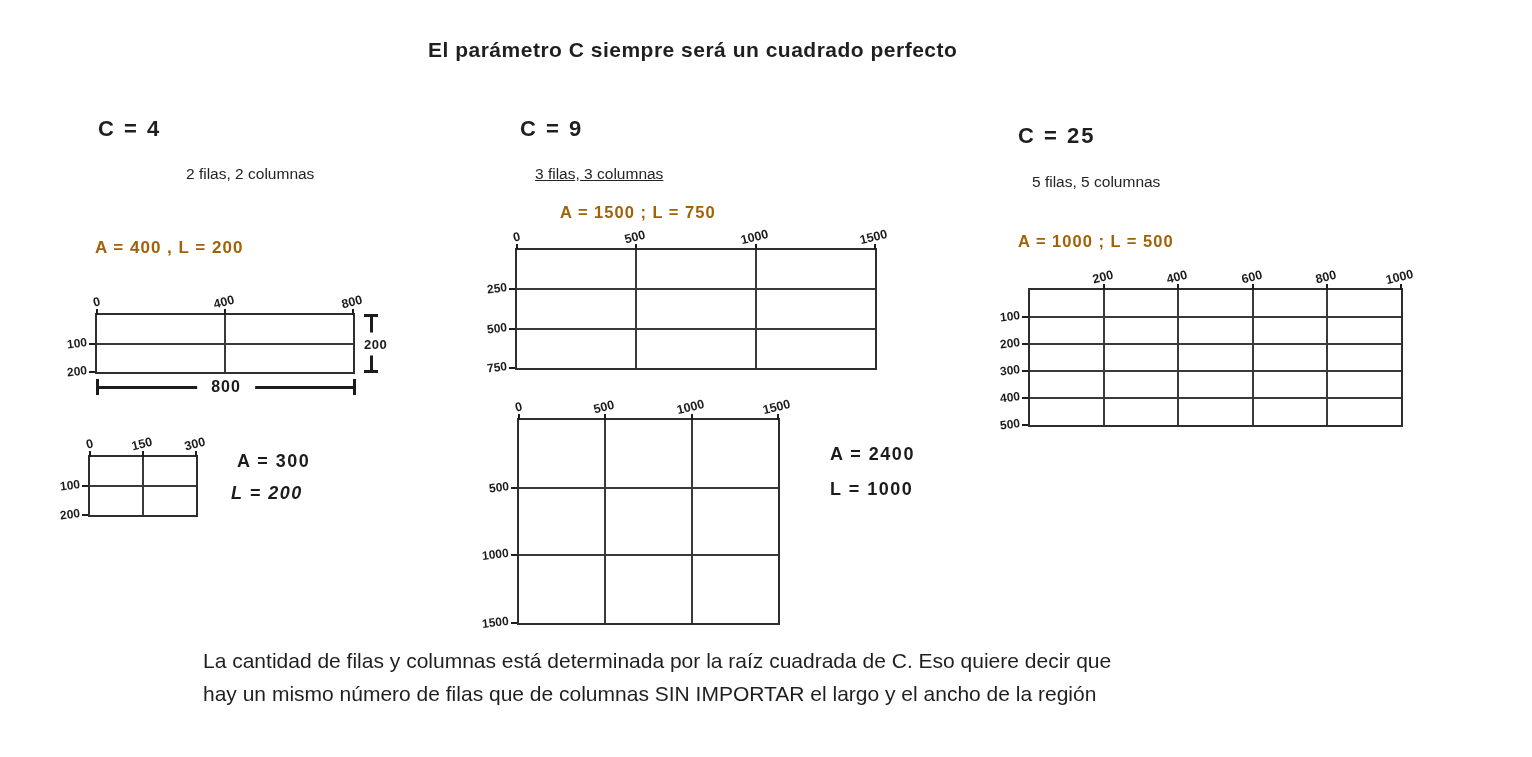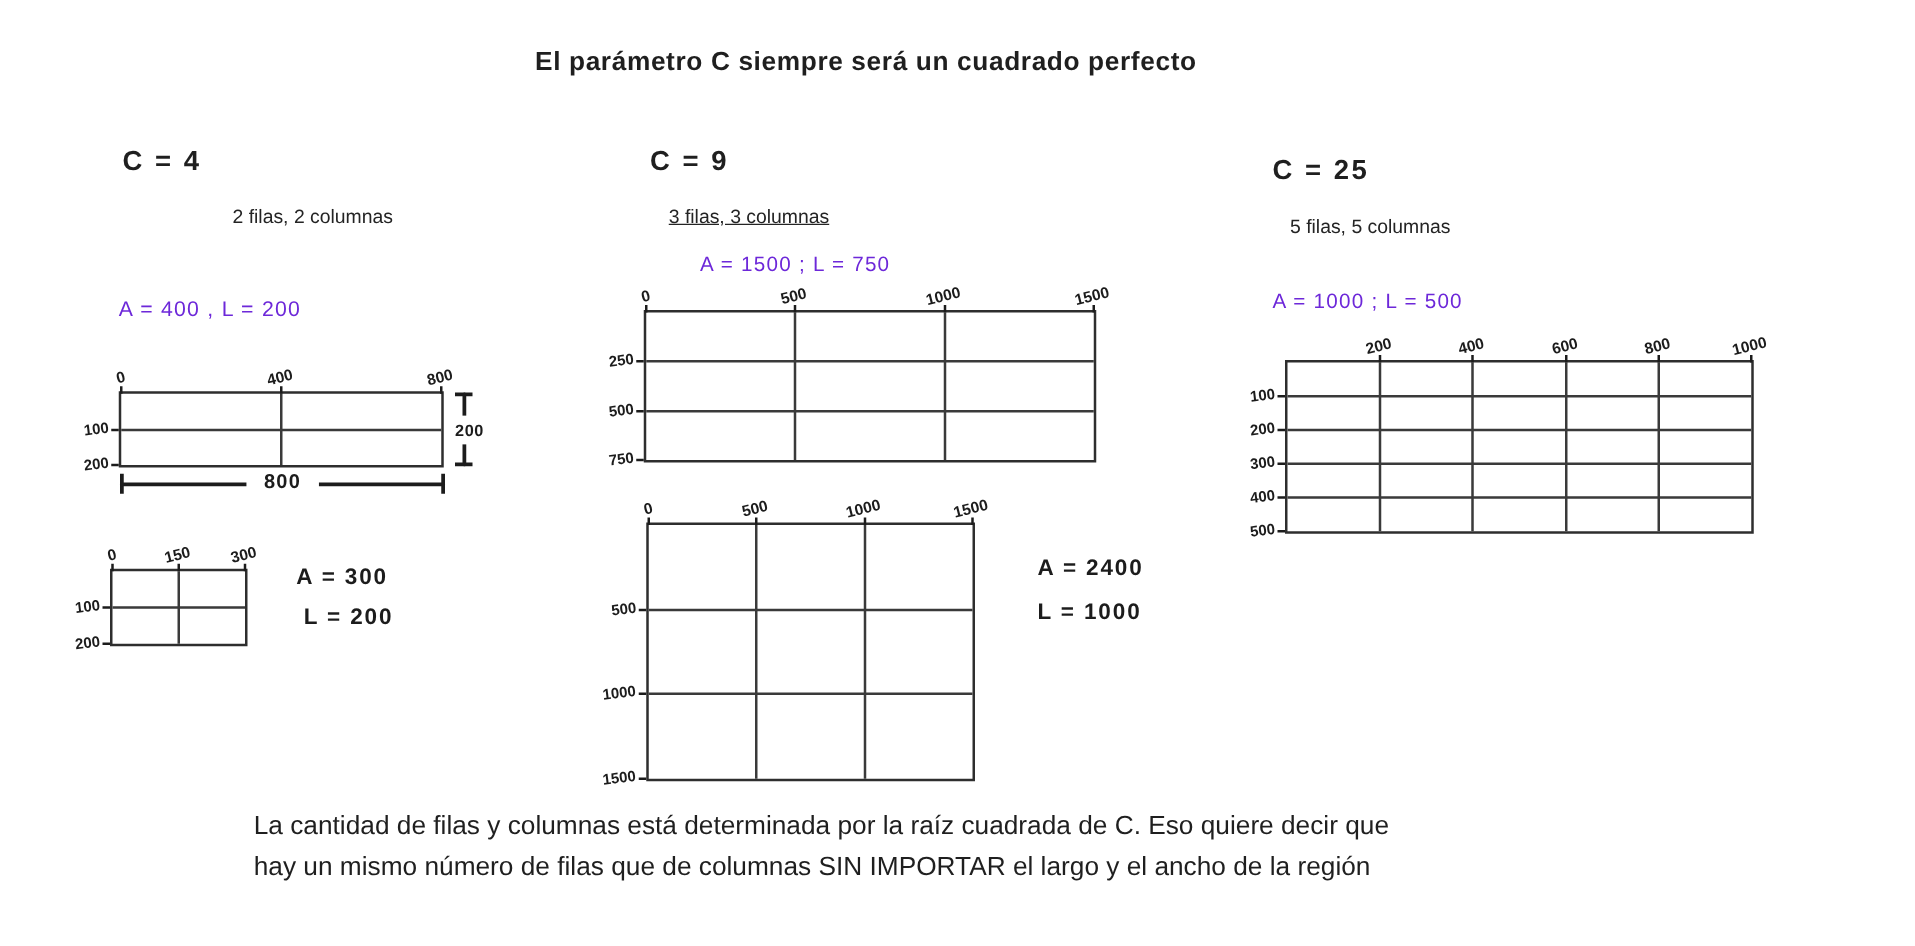--- a/index.html
+++ b/index.html
@@ -25,23 +25,23 @@
     letter-spacing: 2px;
     color: #1f1f1f;
   }
   .subheading {
     font-size: 15.5px;
     font-weight: 500;
     color: #242424;
   }
   .dims-label {
     font-size: 17px;
-    font-weight: 400;
+    font-weight: 700;
     letter-spacing: 1px;
-    color: #6d28d9;
+    color: #a16207;
   }
   .side-label {
     font-size: 18px;
     font-weight: 700;
     letter-spacing: 1.5px;
     color: #1c1c1c;
     text-align: center;
   }
   .footer-line {
     font-size: 21px;
@@ -159,21 +159,21 @@
       <span class="col-label" style="left: 50%;">150</span>
       <div class="col-tick" style="left: calc(50% - 1px);"></div>
       <span class="col-label" style="left: 100%;">300</span>
       <div class="col-tick" style="left: calc(100% - 1px);"></div>
       <span class="row-label" style="top: 50%;">100</span>
       <div class="row-tick" style="top: calc(50% - 1px);"></div>
       <span class="row-label" style="top: 100%;">200</span>
       <div class="row-tick" style="top: calc(100% - 1px);"></div>
     </div>
   <div class="abs side-label" style="left:237px; top:451px;">A = 300</div>
-  <div class="abs side-label" style="left:243px; top:483px;">L = 200</div>
+  <div class="abs side-label" style="left:231px; top:483px;font-style:italic;">L = 200</div>
 
   <div class="abs heading" style="left:520px; top:116px;">C = 9</div>
   <div class="abs subheading" style="left:535px; top:165px;text-decoration:underline;">3 filas, 3 columnas</div>
   <div class="abs dims-label" style="left:560px; top:203px; font-size:16.5px;">A = 1500 ;   L = 750</div>
 
   <div class="grid-box" style="left:515px; top:248px; width:362px; height:122px;">
       <div class="vline" style="left: calc(33.3333% - 1px);"></div>
       <div class="vline" style="left: calc(66.6667% - 1px);"></div>
       <div class="hline" style="top: calc(33.3333% - 1px);"></div>
       <div class="hline" style="top: calc(66.6667% - 1px);"></div>

